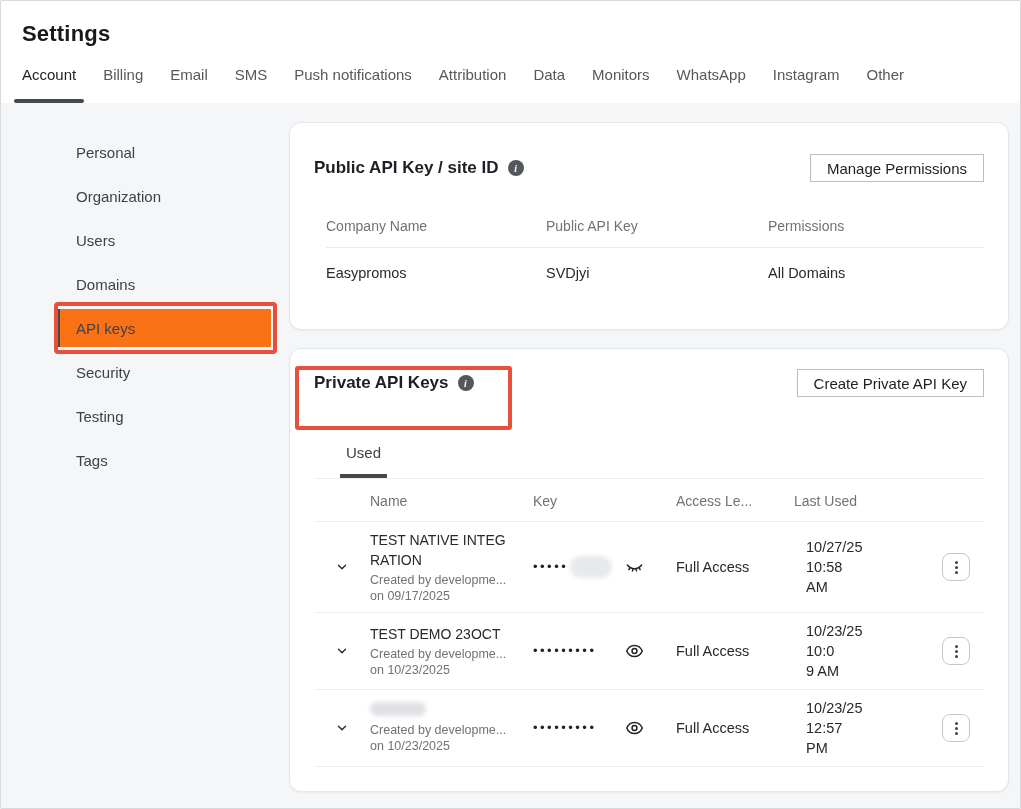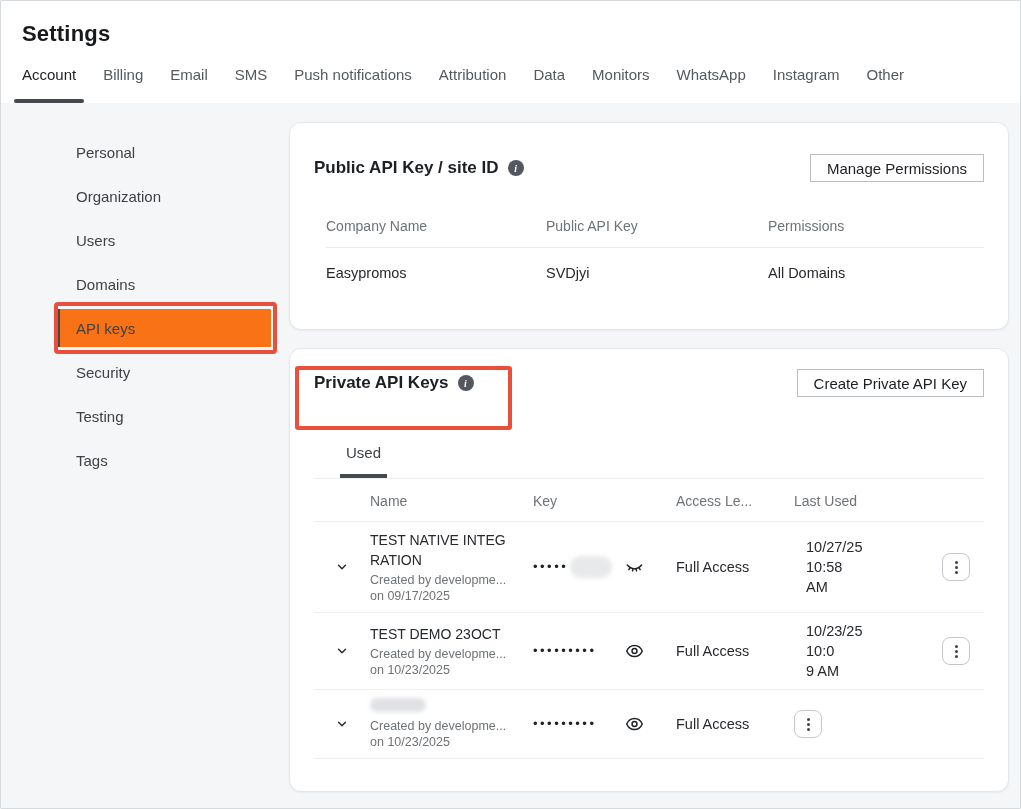--- a/index.html
+++ b/index.html
@@ -249,20 +249,24 @@
             <div class="key-cell">
               <span class="kmask">•••••••••</span>
               <span class="eye">
                 <svg width="19" height="19" viewBox="0 0 24 24" fill="none" stroke="currentColor" stroke-width="1.9">
                     <path d="M2.2 12C4 7.7 7.7 5 12 5s8 2.7 9.8 7c-1.8 4.3-5.5 7-9.8 7s-8-2.7-9.8-7z"></path>
                     <circle cx="12" cy="12" r="3.1"></circle>
                   </svg>
               </span>
             </div>
             <span class="access">Full Access</span>
+            <div class="lastused">
+              <span>10/23/25 12:57</span>
+              <span>PM</span>
+            </div>
             <div class="kactions">
               <div class="kebab">
                   <i></i>
                   <i></i>
                   <i></i>
                 </div>
             </div>
           </div>
 
         </div>

